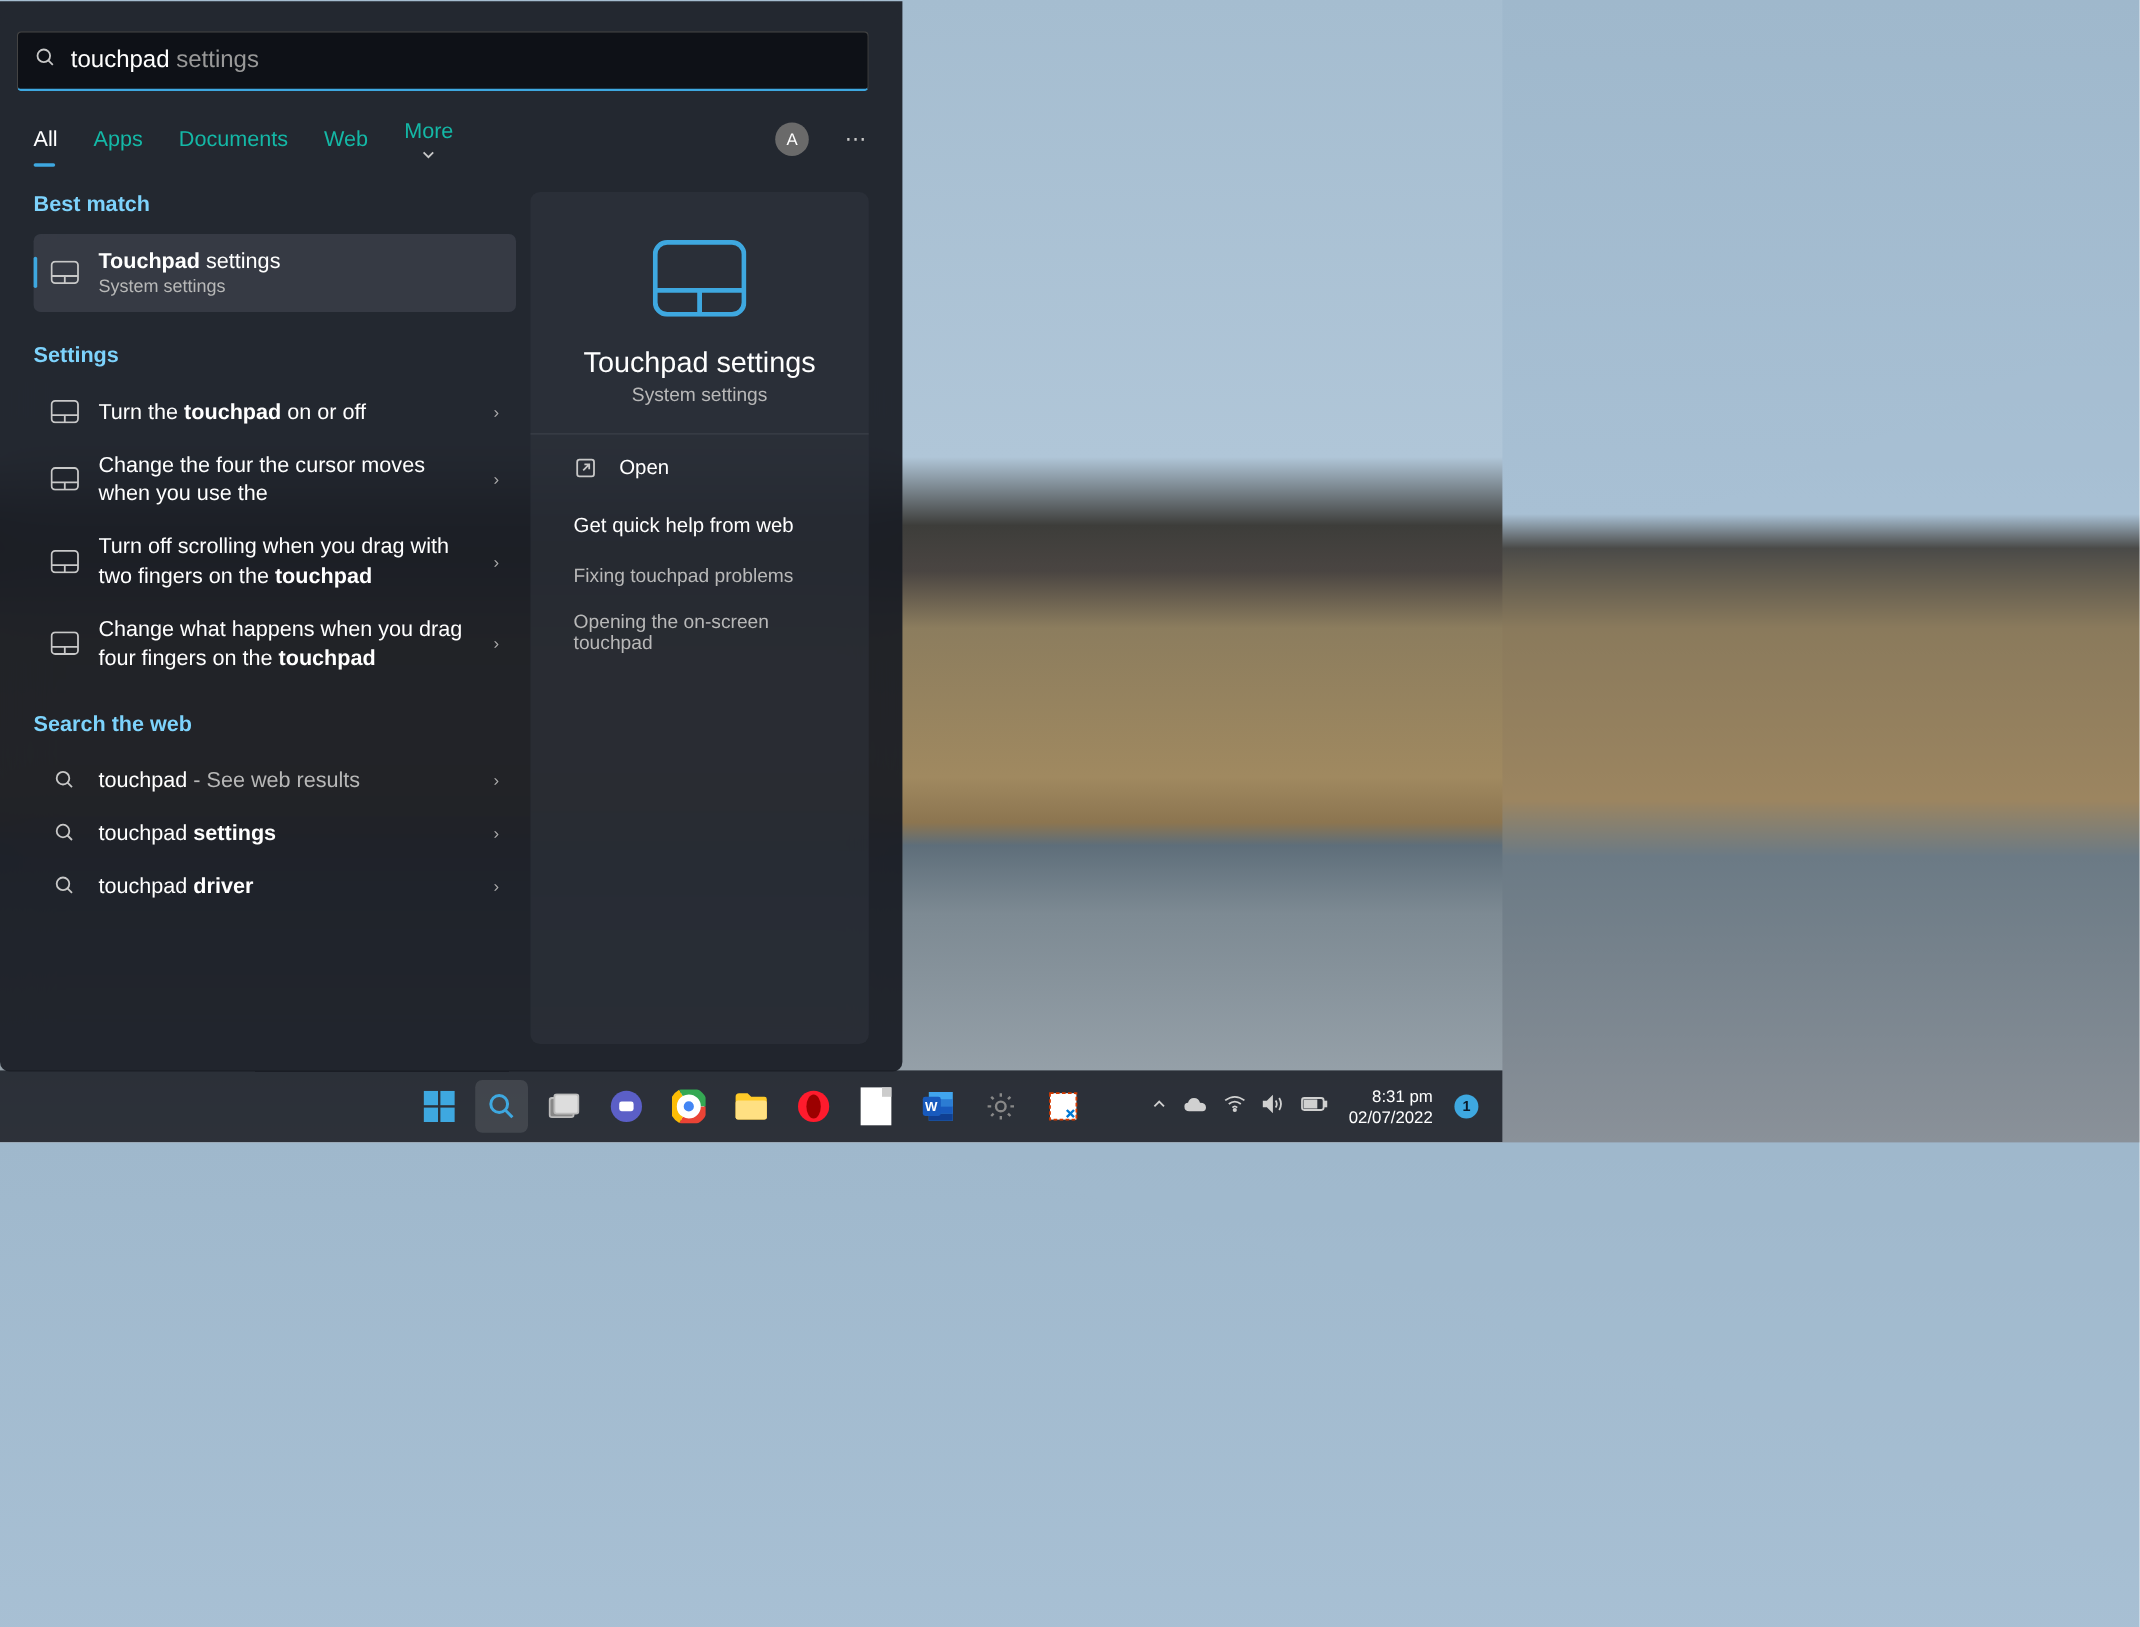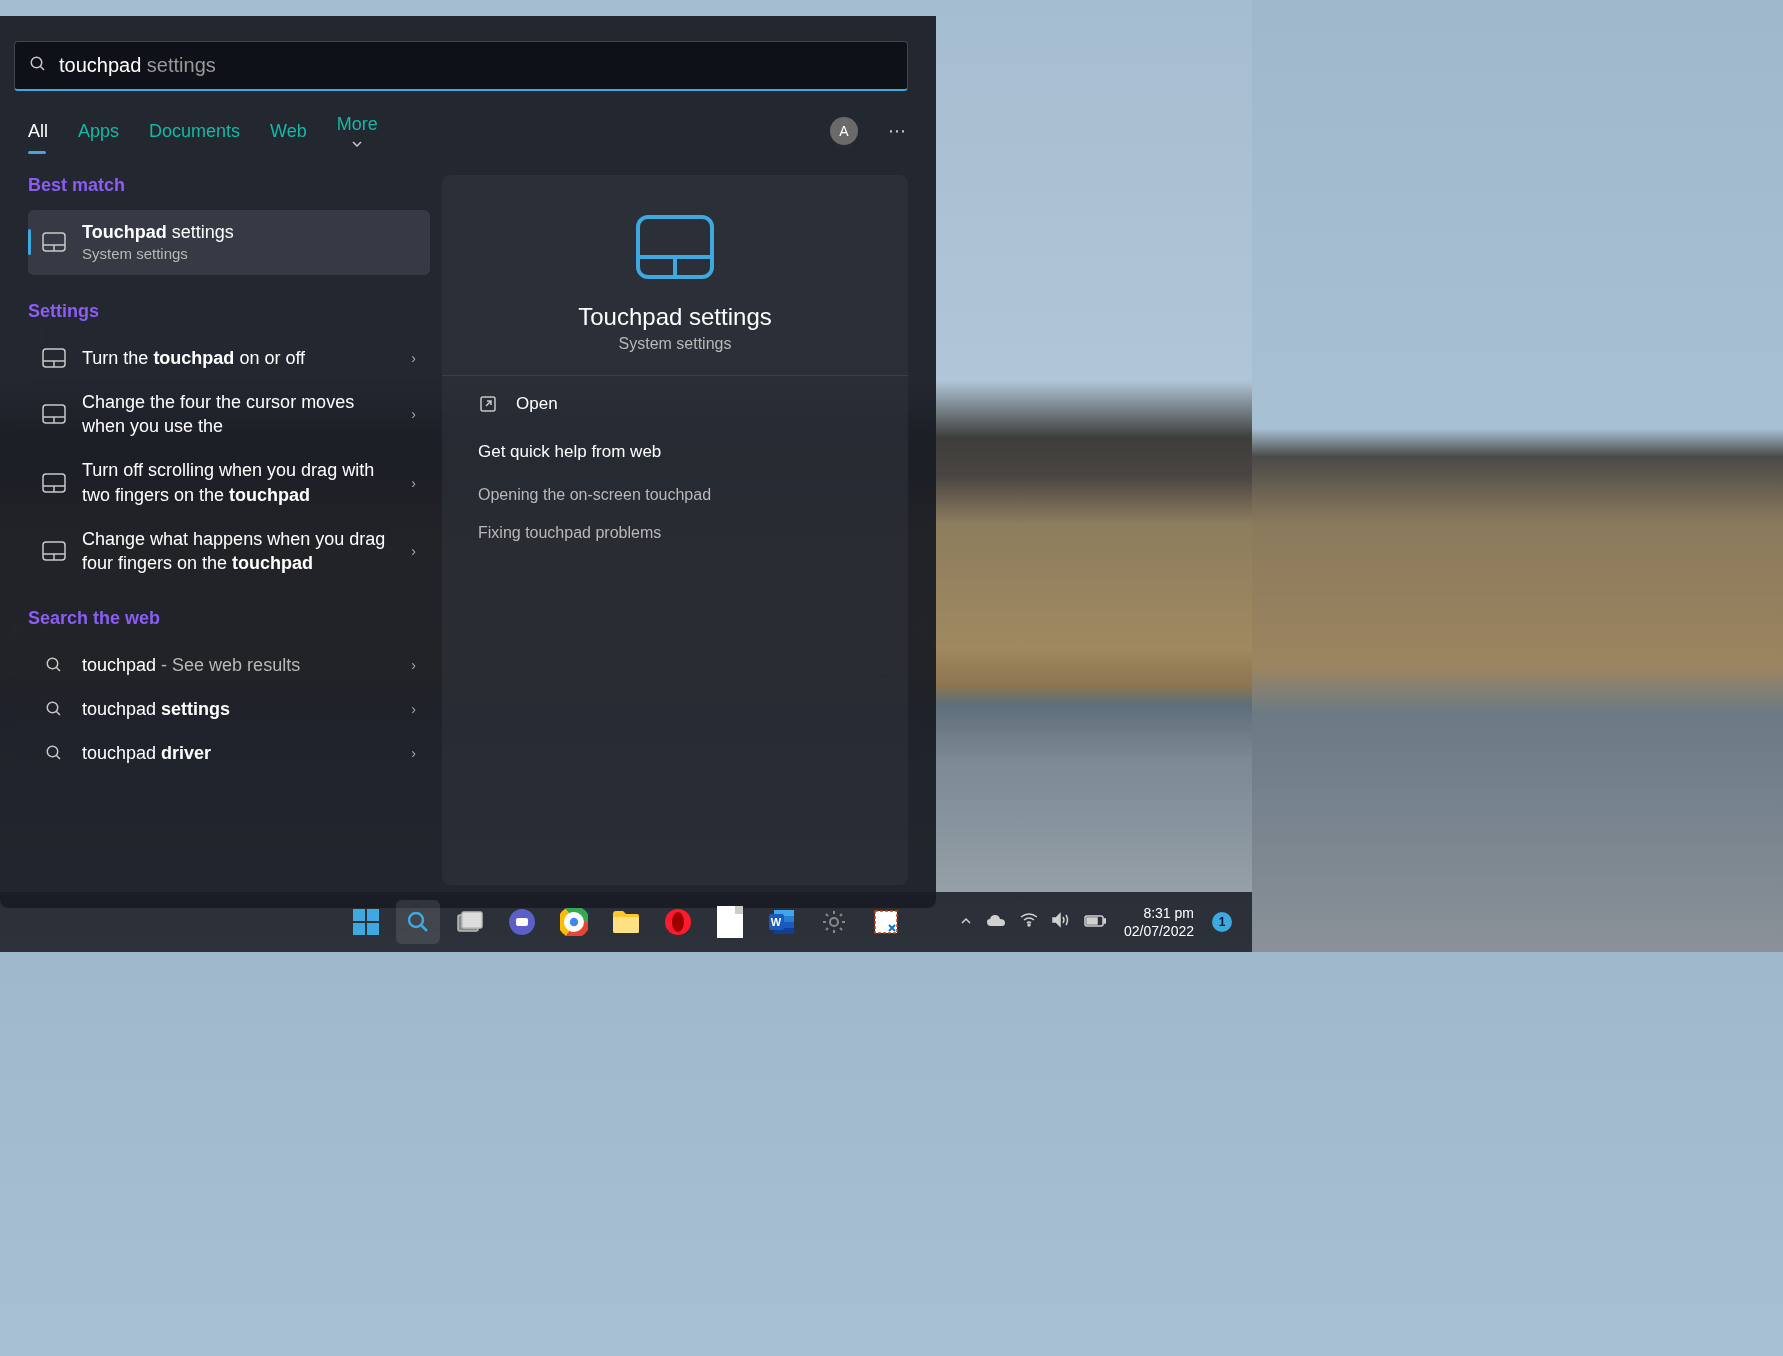--- a/index.html
+++ b/index.html
@@ -15,22 +15,22 @@
   inset: 0;
   background:
     linear-gradient(to bottom,
       #a5bdd0 0%, #b0c6d8 40%,
       #3d3d3a 46%, #4a4542 50%,
       #8c7d5e 55%, #a08960 68%, #8c7550 72%,
       #5e6e7a 74%, #7d8a93 80%, #a0aab2 100%);
 }
 .search-panel {
   position: absolute;
-  left: 0; top: 16px;
-  width: 936px; height: 892px;
+  left: 0; top: 1px;
+  width: 752px; height: 892px;
   background: rgba(25,28,36,0.93);
   backdrop-filter: blur(20px);
   border-radius: 0 0 8px 8px;
 }
 .search-box {
   margin: 25px 28px 0 14px;
   height: 50px;
   background: rgba(10,12,18,0.8);
   border: 1px solid #444;
   border-bottom: 2px solid #3ea8e0;
@@ -80,21 +80,21 @@
 .content { display: flex; padding: 24px 28px 0 28px; gap: 12px; }
 .left-col { width: 402px; }
 .right-col {
   flex: 1;
   background: rgba(50,55,65,0.45);
   border-radius: 8px;
   padding: 40px 0 0 0;
   height: 710px;
 }
 .section-header {
-  color: #8b5cf6;
+  color: #7dd3fc;
   font-weight: 600;
   font-size: 18px;
   margin: 0 0 14px 0;
 }
 .result-item {
   display: flex;
   align-items: center;
   gap: 16px;
   padding: 10px 14px;
   border-radius: 6px;
@@ -324,22 +324,22 @@
       <div class="action-row">
         <span class="action-icon">
           <svg width="20" height="20" viewBox="0 0 20 20" fill="none" stroke="#c8c8c8" stroke-width="1.5">
               <rect x="3" y="3" width="14" height="14" rx="2"></rect>
               <path d="M8 12 L13 7 M9 7 H13 V11"></path>
             </svg>
         </span>
         <span>Open</span>
       </div>
       <div class="help-header">Get quick help from web</div>
+      <div class="help-link">Fixing touchpad problems</div>
       <div class="help-link">Opening the on-screen touchpad</div>
-      <div class="help-link">Fixing touchpad problems</div>
     </div>
   </div>
 </div>
 
 <div class="taskbar">
   <div class="taskbar-center">
     <div class="taskbar-icon">
       <svg width="26" height="26" viewBox="0 0 26 26">
           <rect x="0" y="0" width="12" height="12" fill="#3ea8e0"></rect>
           <rect x="14" y="0" width="12" height="12" fill="#3ea8e0"></rect>

